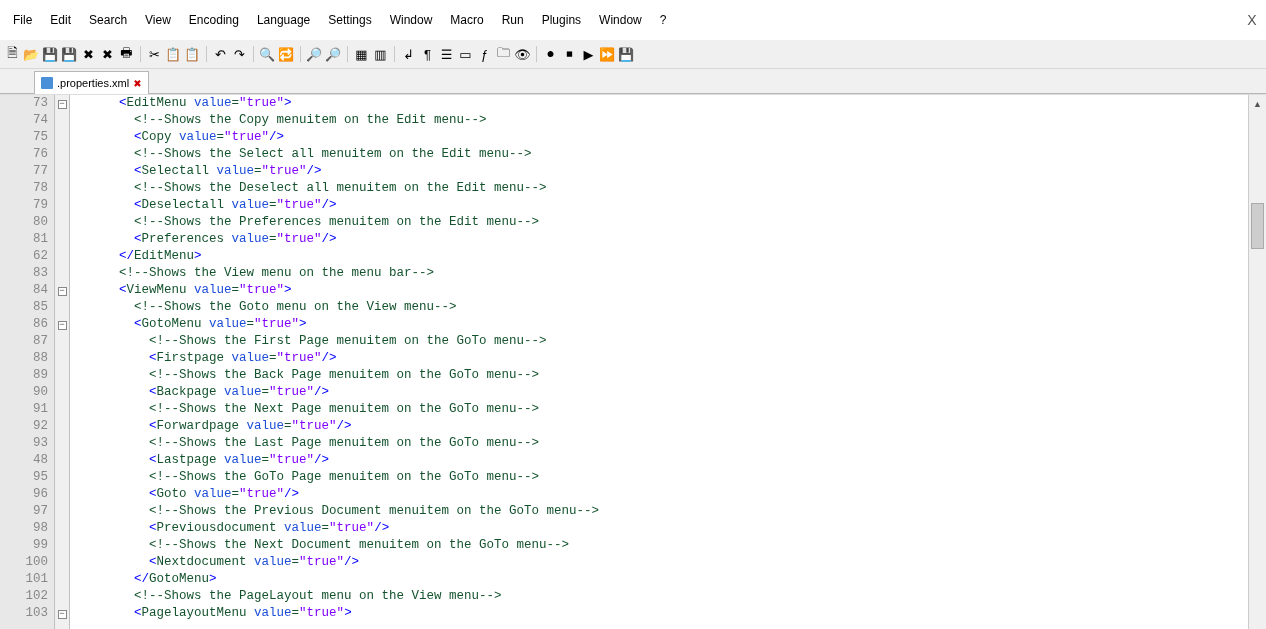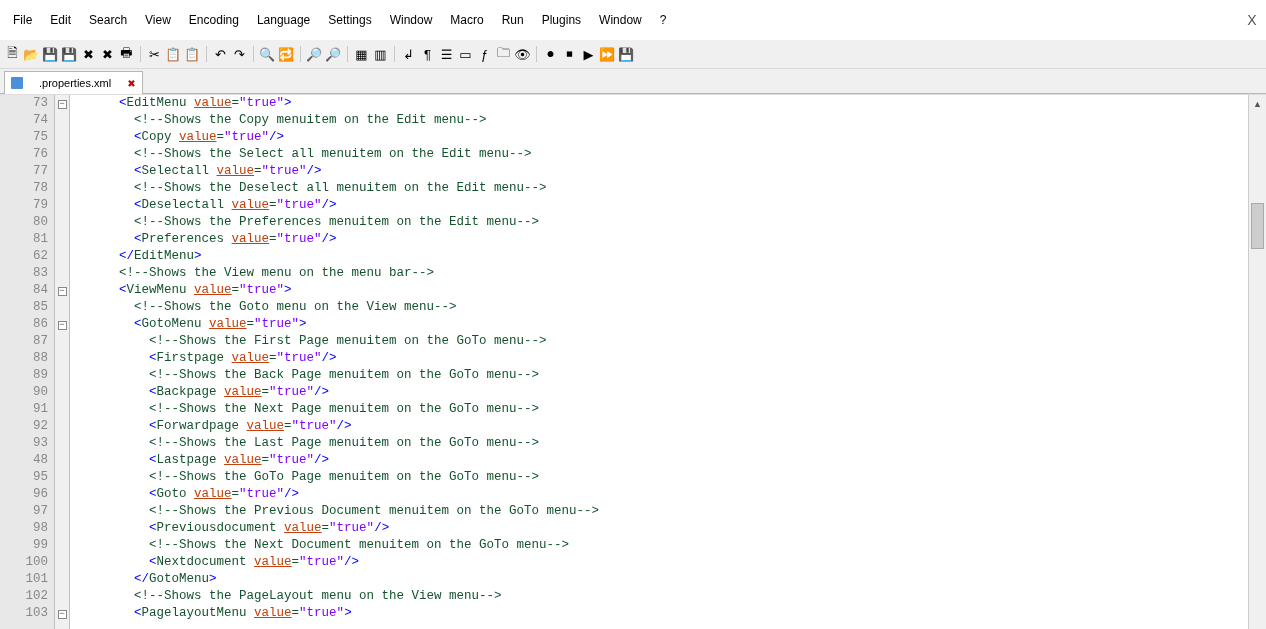--- a/index.html
+++ b/index.html
@@ -65,29 +65,30 @@
     display: flex;
     align-items: flex-end;
     height: 22px;
     background: #f0f0f0;
     padding: 2px 4px 0 4px;
     border-bottom: 1px solid #b7b7b7;
   }
   .tab {
     display: inline-flex;
     align-items: center;
-    gap: 16px;
+    gap: 4px;
     background: #fff;
     border: 1px solid #b7b7b7;
     border-bottom: none;
     padding: 2px 6px 2px 6px;
     font-size: 11px;
     height: 18px;
     position: relative;
     top: 1px;
+    margin-left: 30px;
   }
   .tab .tab-icon {
     width: 12px;
     height: 12px;
     display:inline-block;
     background:#4a90d9;
     border-radius:1px;
   }
   .tab .tab-close {
     font-size: 10px;
@@ -166,21 +167,21 @@
     position:absolute;
     left:2px;
     width:13px;
     background:#cdcdcd;
     border:1px solid #aaa;
     box-sizing:border-box;
   }
 
   
   .tok-tag   { color: #14532d; }
-  .tok-attr  { color: #c2410c; text-decoration: underline; }
+  .tok-attr  { color: #1d4ed8; }
   .tok-str   { color: #8000ff; }
   .tok-cmt   { color: #14532d; }
   .tok-punct { color: #0000ff; }
   .code-line { height: 17px; }
 </style>
 </head>
 <body>
 
 <div id="menubar">
     <div class="menu-item">File</div>

